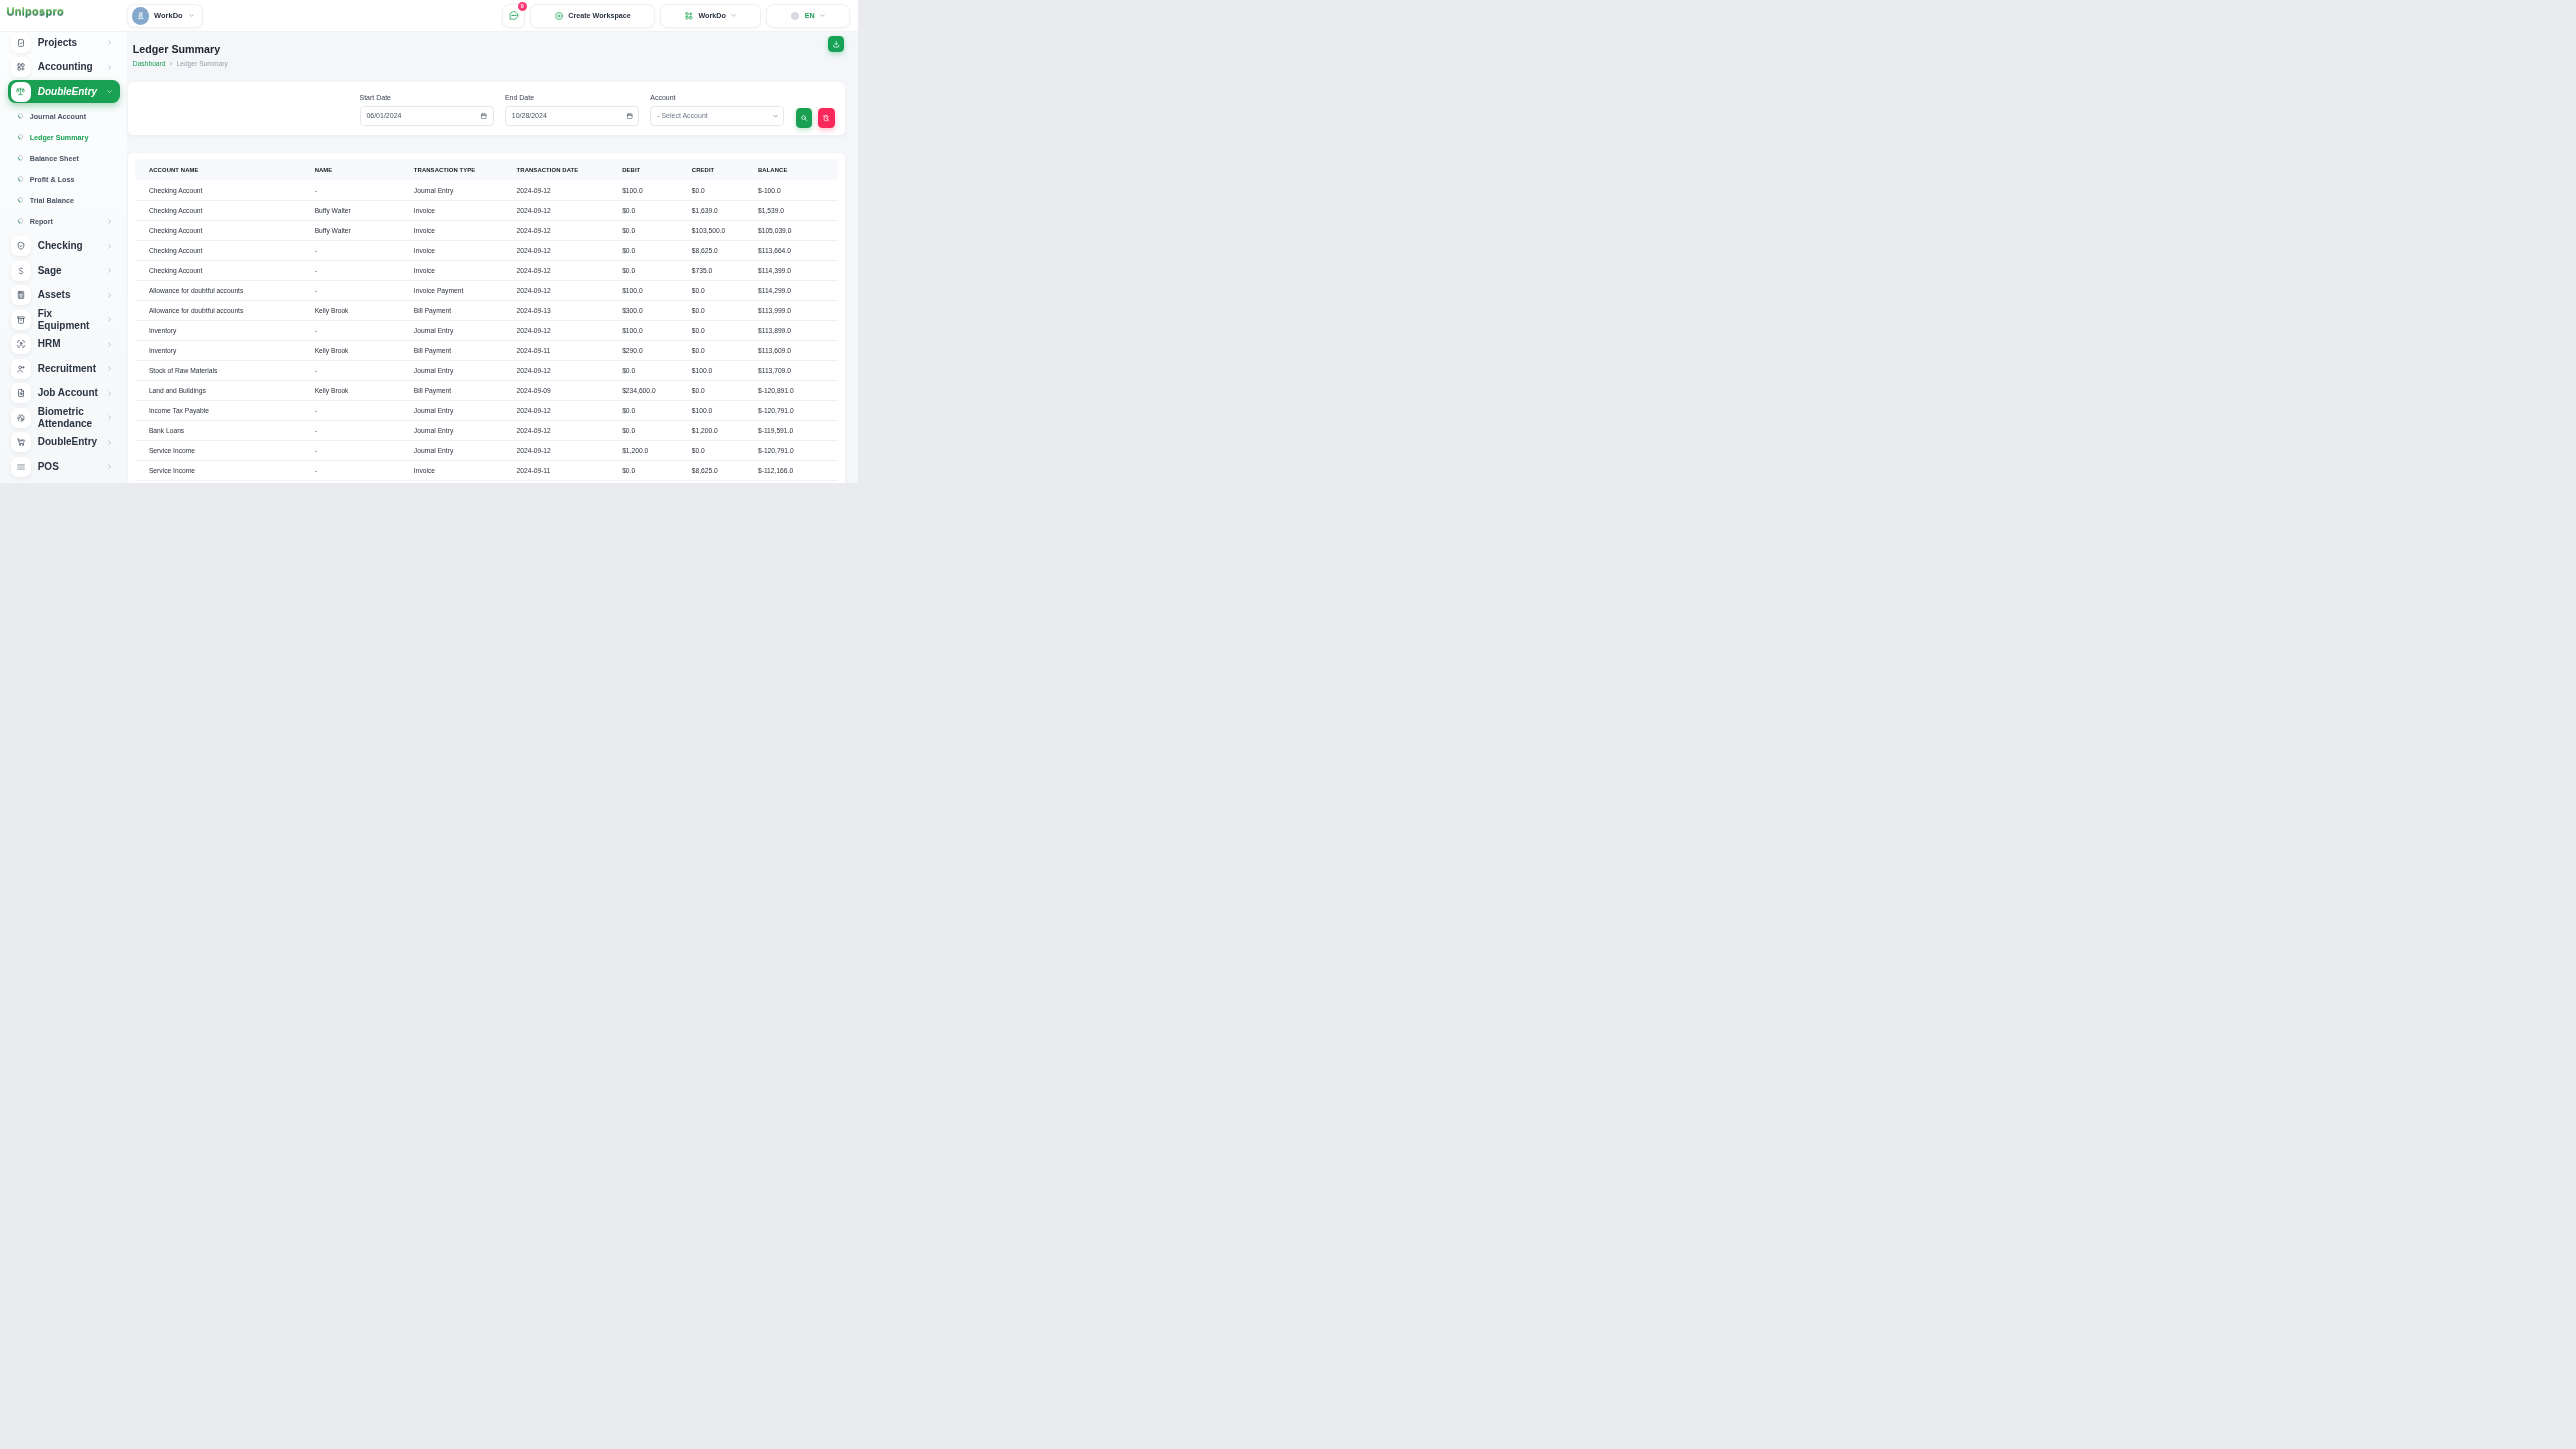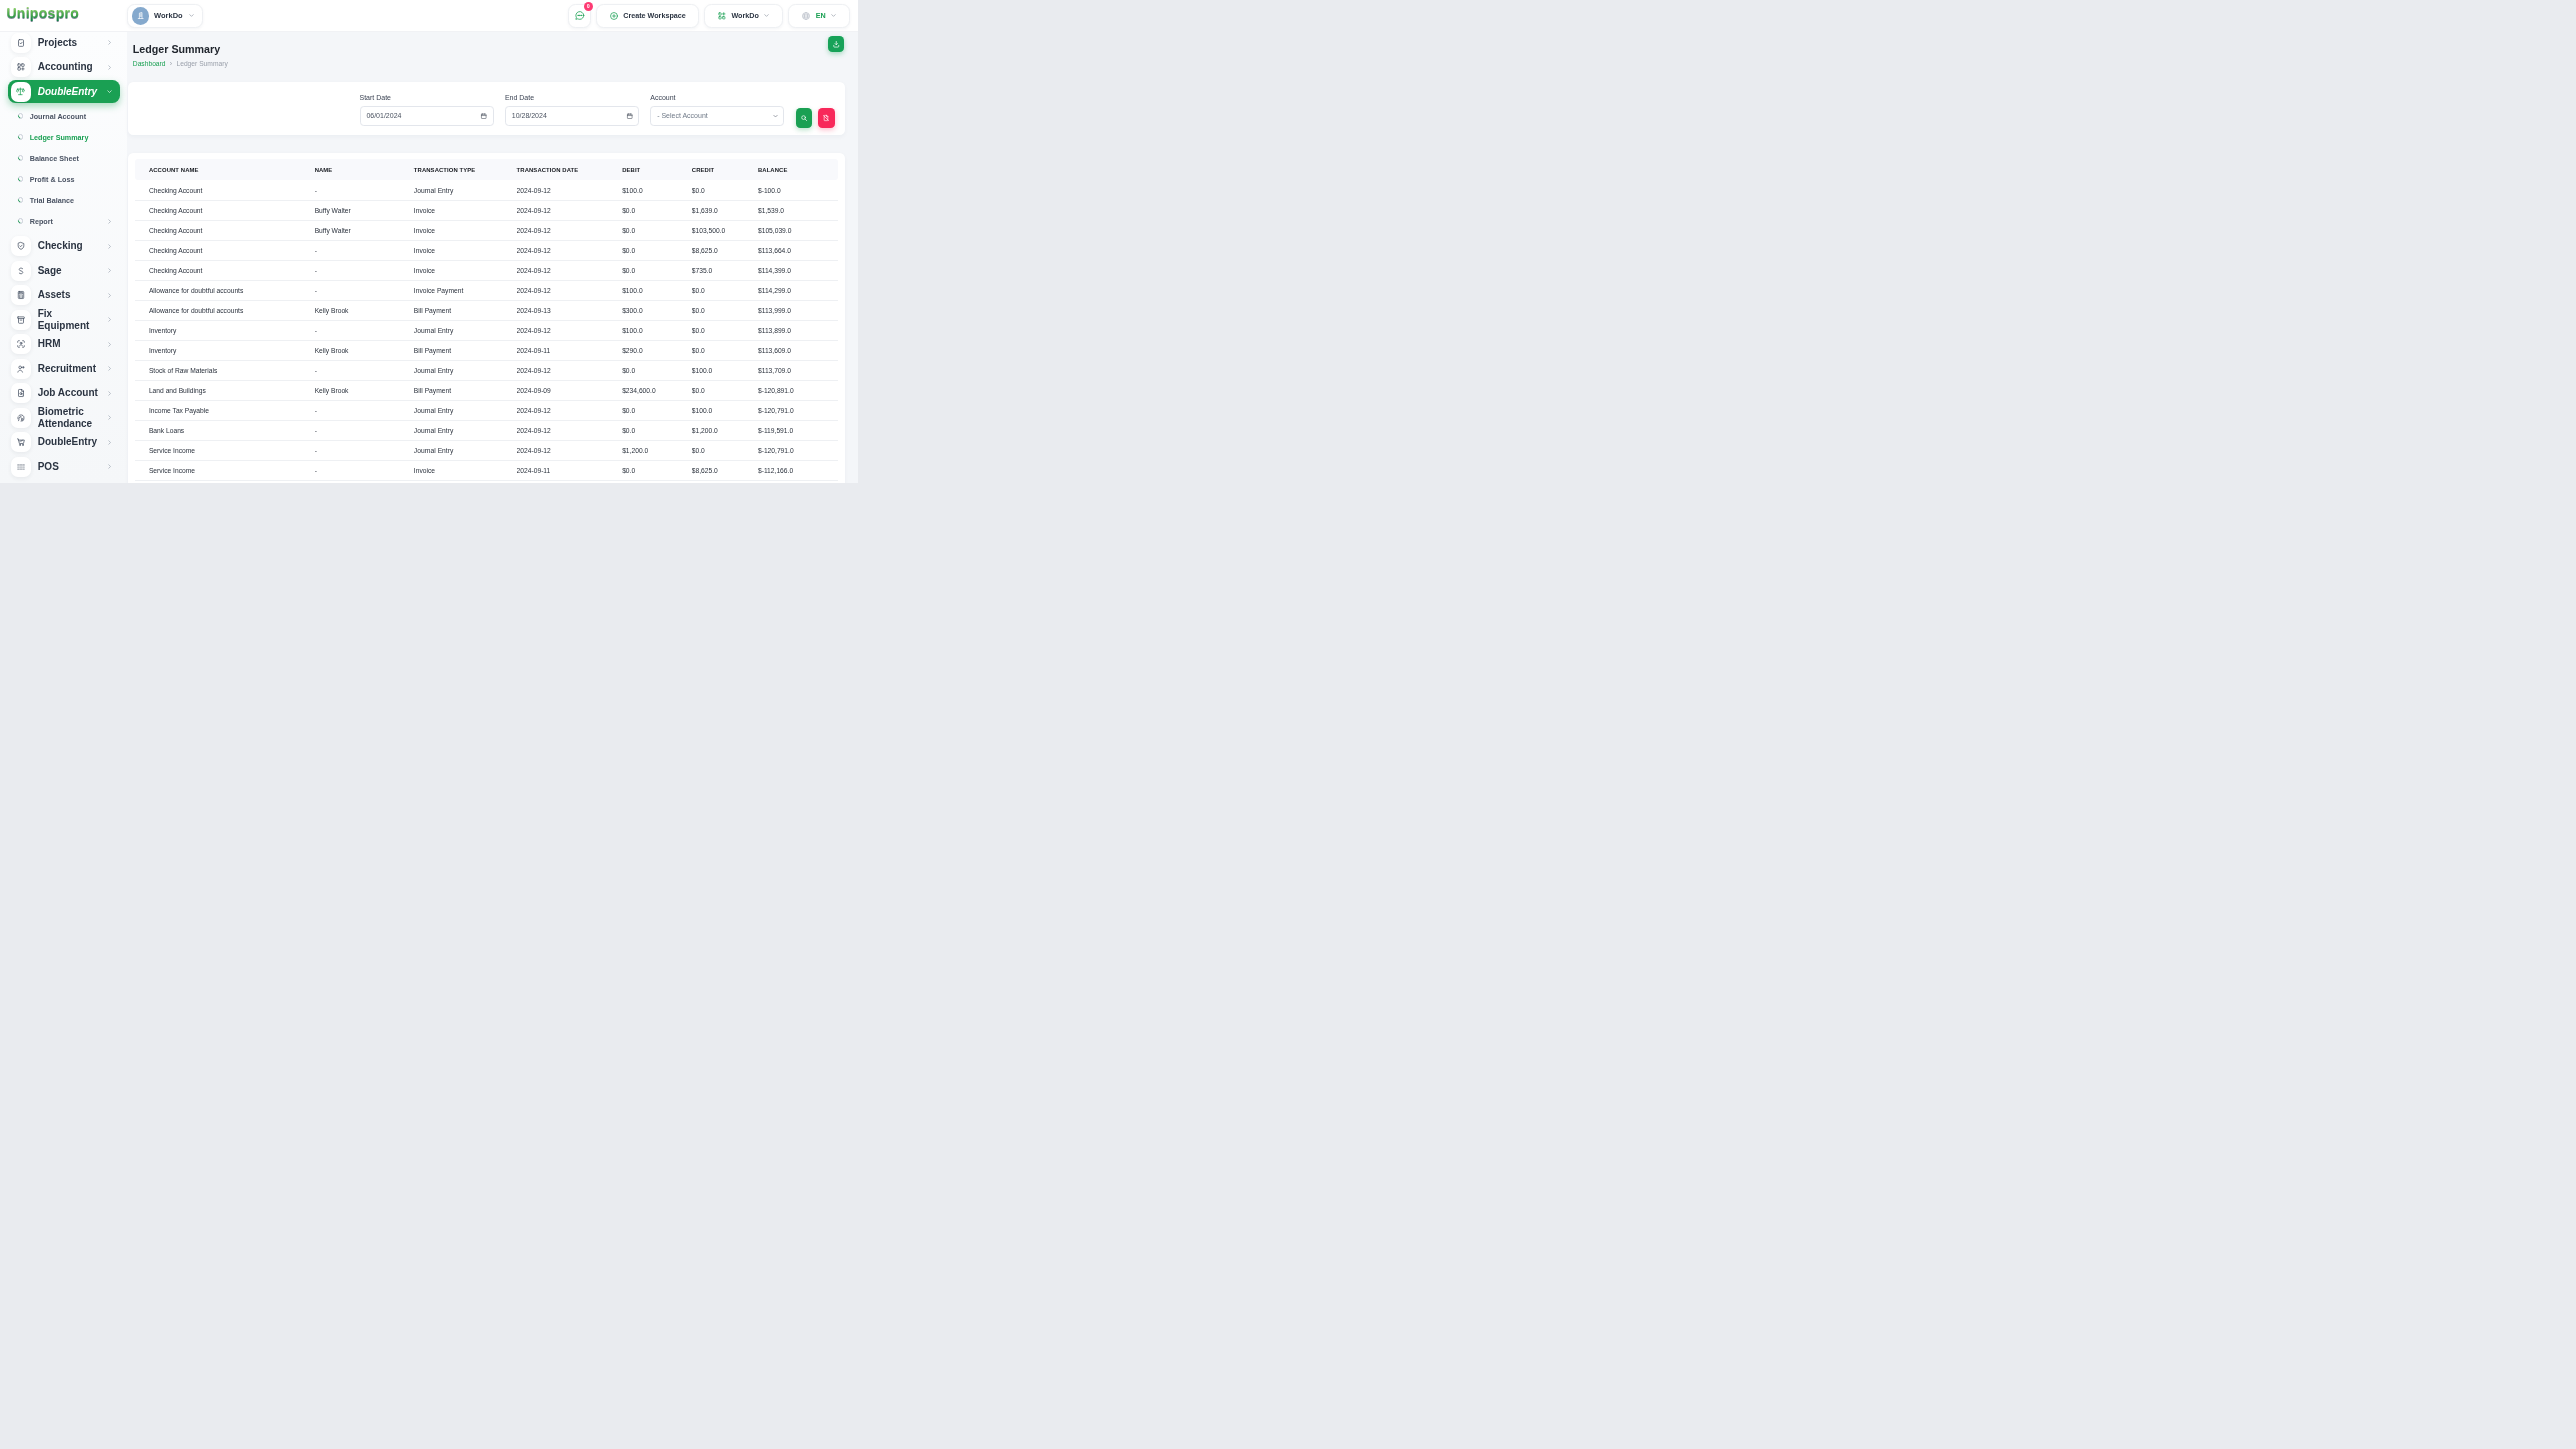--- a/index.html
+++ b/index.html
@@ -3,33 +3,33 @@
 <meta charset="utf-8">
 <style>
   * { margin:0; padding:0; box-sizing:border-box; }
   html,body { background:#e9ebef; }
   body { font-family:"Liberation Sans", sans-serif; }
   .app { position:relative; width:858px; height:483px; background:#f4f6f9; overflow:hidden; }
 
   
   .topbar { position:absolute; top:0; left:0; right:0; height:32px; background:#fff;
             border-bottom:0.5px solid #f1f2f5; z-index:20; }
-  .logo { position:absolute; left:6.4px; top:5.3px; font-size:14px; font-weight:800; letter-spacing:0.3px;
+  .logo { position:absolute; left:6.4px; top:5.3px; font-size:11px; font-weight:800; letter-spacing:0.3px;
           background:linear-gradient(180deg,#b5e787 0%,#57b54c 48%,#0d7c45 100%);
           -webkit-background-clip:text; background-clip:text; color:transparent;
           filter:drop-shadow(0.5px 1.1px 0 rgba(25,45,70,.55)); }
   .ws-chip { position:absolute; left:127px; top:3.7px; height:24.5px; display:flex; align-items:center; gap:4.8px;
              background:#fff; border:0.5px solid #eef0f3; border-radius:7.5px; padding:0 7px 0 3.7px;
              box-shadow:0 1.1px 3.2px rgba(25,40,70,.05); cursor:pointer; }
   .ws-avatar { width:17.6px; height:17.6px; border-radius:50%; background:#85a9cd; display:flex; align-items:center; justify-content:center; }
   .ws-chip .lbl { font-size:7.5px; font-weight:700; color:#2b3442; }
   .top-right { position:absolute; right:8px; top:3.7px; display:flex; gap:5.3px; align-items:center; }
   .pill { height:24.5px; background:#fff; border:0.5px solid #eef0f3; border-radius:7.5px;
           box-shadow:0 1.1px 3.2px rgba(25,40,70,.05); display:flex; align-items:center; gap:4.3px;
-          padding:0 12px; cursor:pointer; }
+          padding:0 23px; cursor:pointer; }
   .pill .lbl { font-size:7.2px; font-weight:600; color:#2b3442; }
   .chat-btn { position:relative; width:22.4px; justify-content:center; padding:0; }
   .badge { position:absolute; top:-3.2px; right:-3.2px; min-width:9px; height:9px; border-radius:4.8px;
            background:#fd3a73; color:#fff; font-size:5.3px; font-weight:700; display:flex;
            align-items:center; justify-content:center; padding:0 2.1px; }
   .lang-lbl { color:#1aa053 !important; }
 
   
   .sidebar { position:absolute; top:32px; left:0; width:127px; bottom:0;
              background:linear-gradient(180deg,#fcfdfe 0%,#f5f7f9 100%); overflow:hidden; padding:0 0 0 0; }

